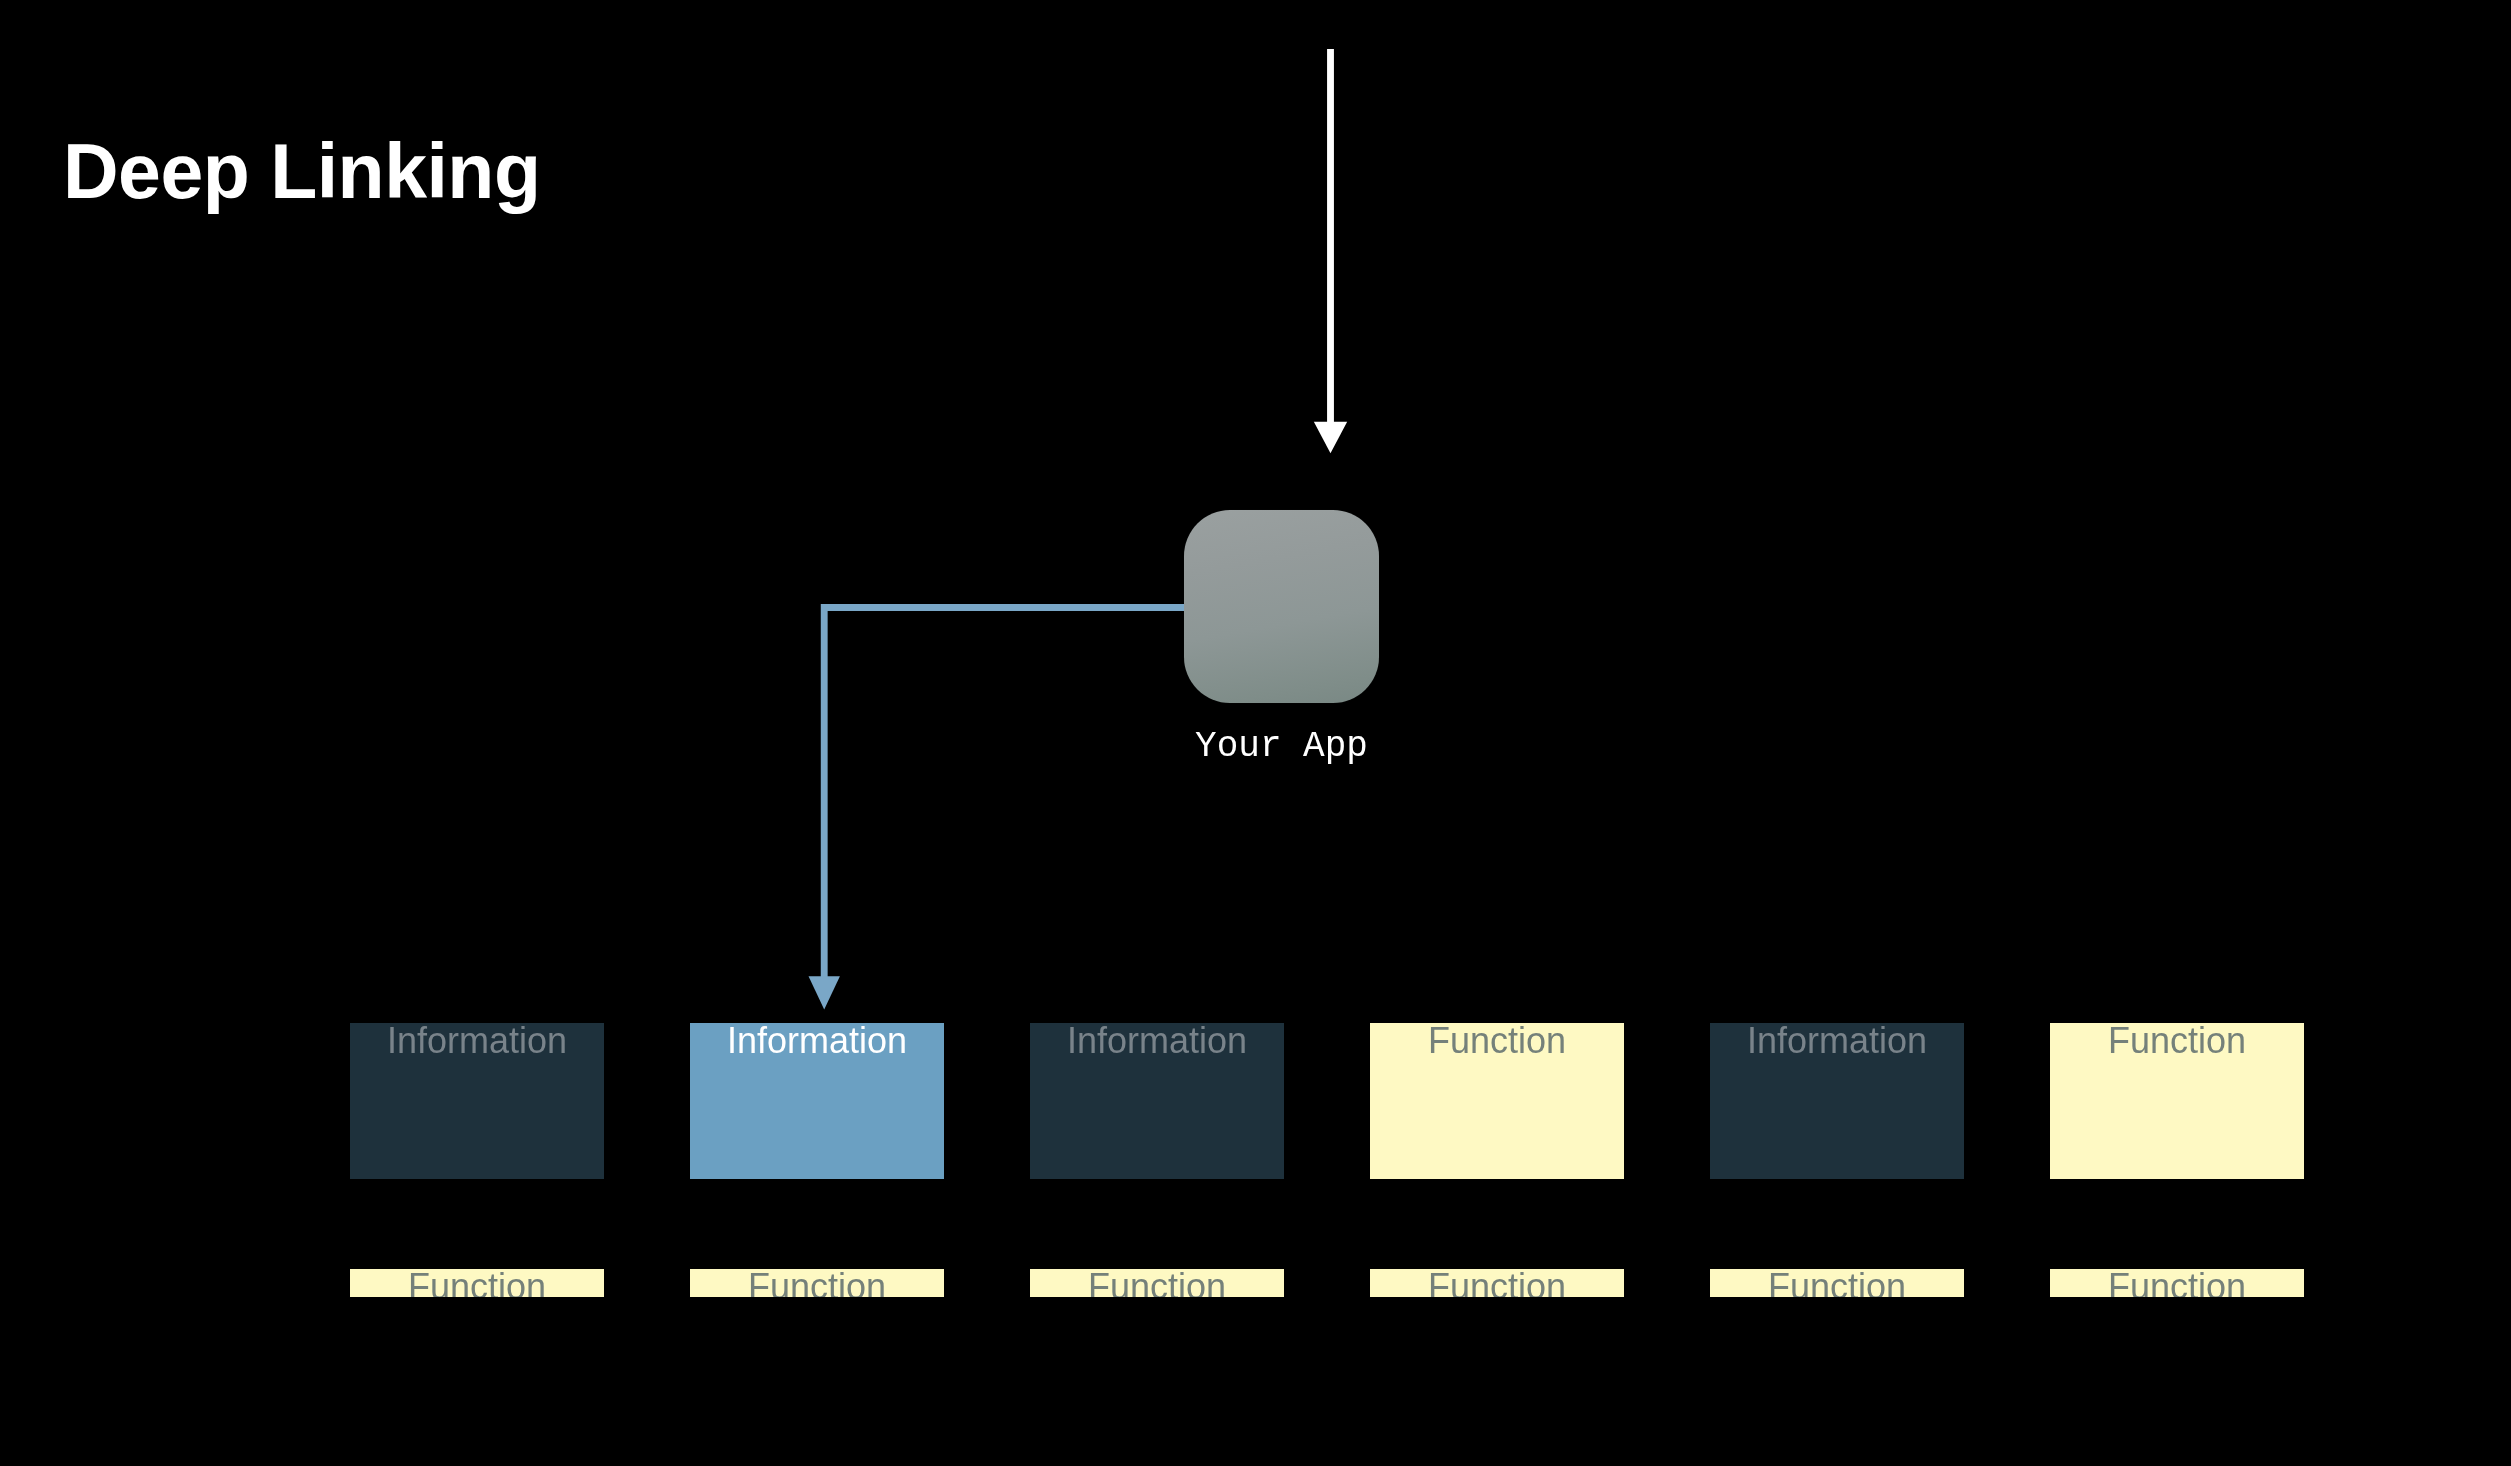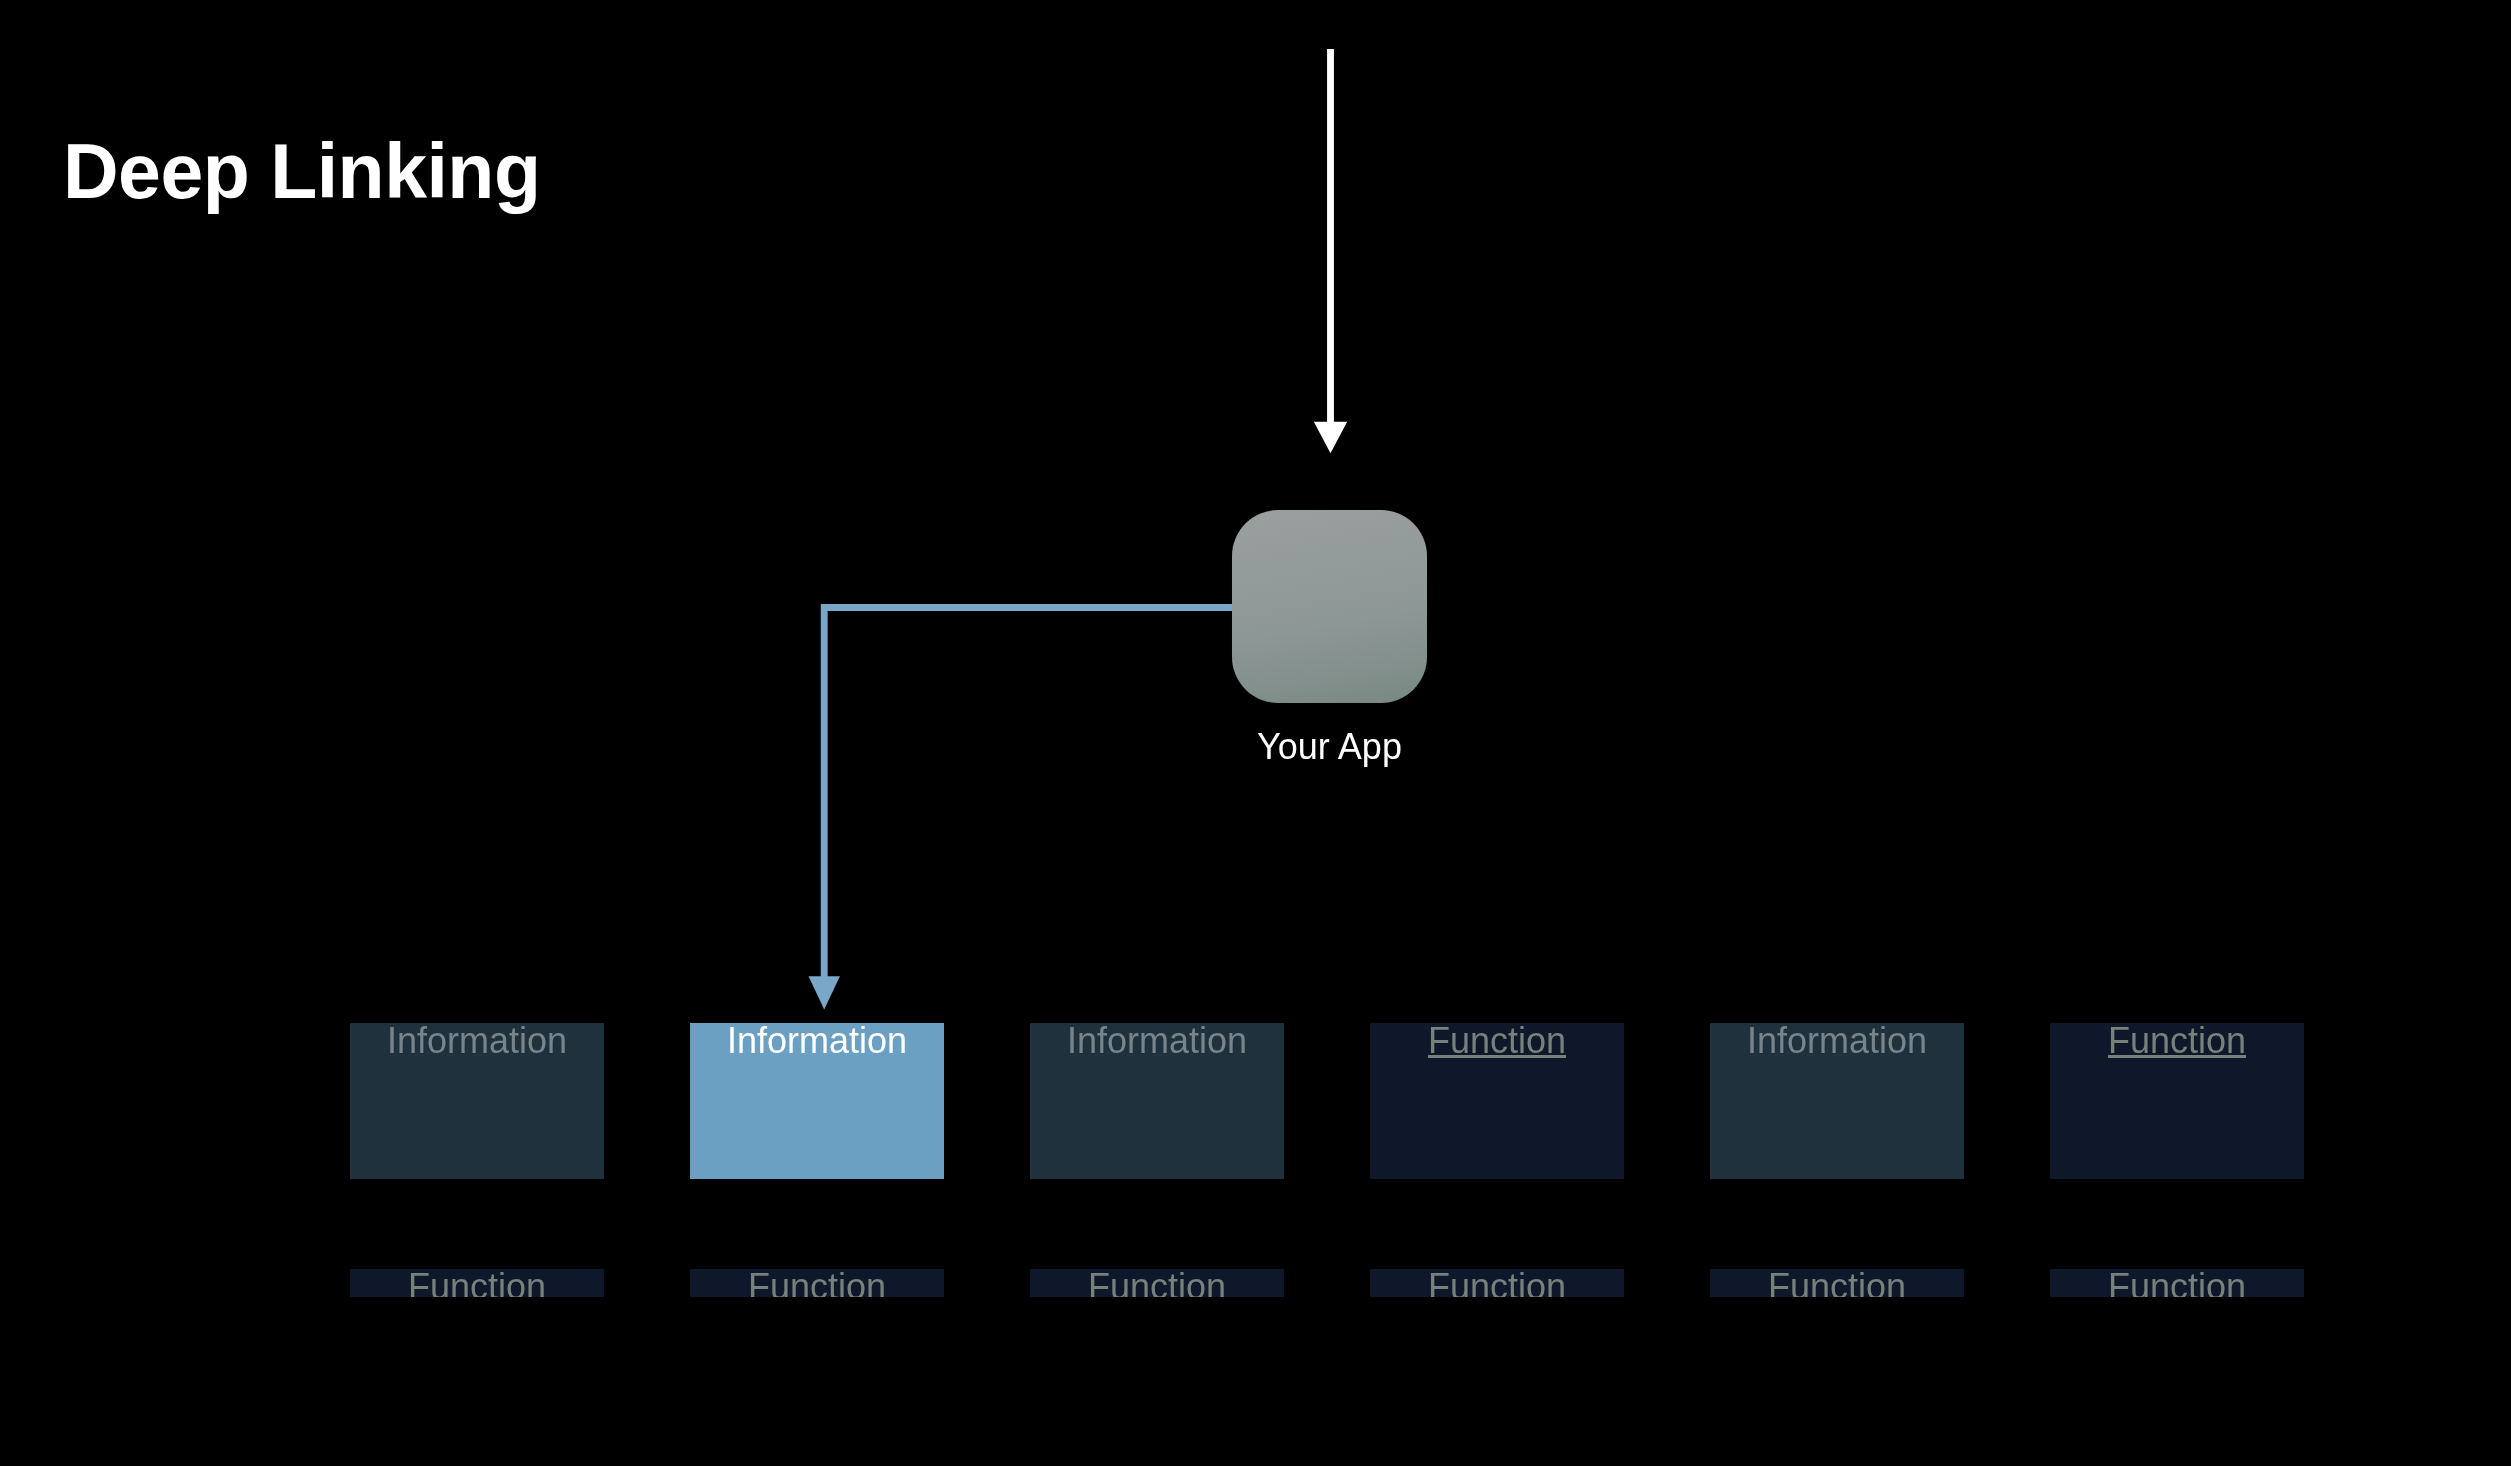--- a/index.html
+++ b/index.html
@@ -47,23 +47,24 @@
     position: absolute;
     left: 784px;
     top: 578px;
     width: 510px;
     height: 461px;
   }
 
   
   .app-node {
     position: absolute;
-    left: 1232px;
+    left: 1184px;
     top: 510px;
     width: 195px;
+    font-family: Liberation Mono, monospace;
   }
   .app-icon {
     width: 195px;
     height: 193px;
     border-radius: 46px;
     background: linear-gradient(170deg, #9aa0a0 0%, #949b9b 28%, #8d9796 58%, #7f8d89 88%, #798884 100%);
     box-shadow: 0 0 1px rgba(255,255,255,0.08);
   }
   .app-label {
     margin-top: 23.5px;
@@ -92,23 +93,22 @@
     justify-content: center;
     font-size: 36px;
     line-height: 1;
     user-select: none;
   }
   .tile-info {
     background: #1e313c;
     color: #79838a;
   }
   .tile-func {
-    background: #0f172a;
+    background: #fef9c3;
     color: #75817a;
-    text-decoration: underline;
   }
   .tile-active {
     background: #6ba0c2;
     color: #ffffff;
   }
 </style>
 </head>
 <body>
 
 <div id="slide">

